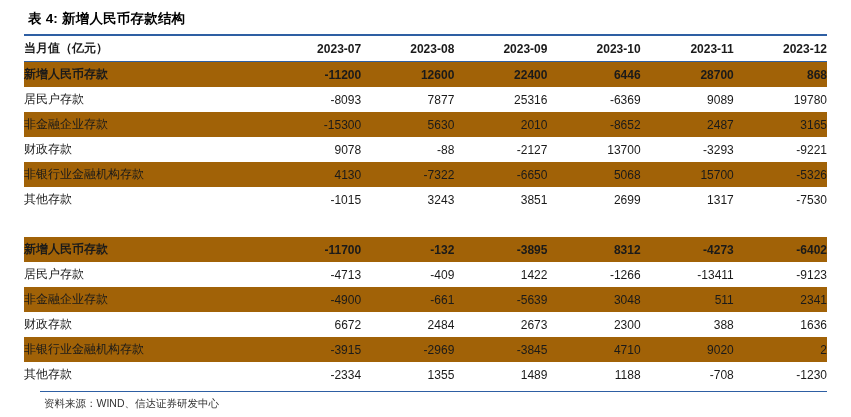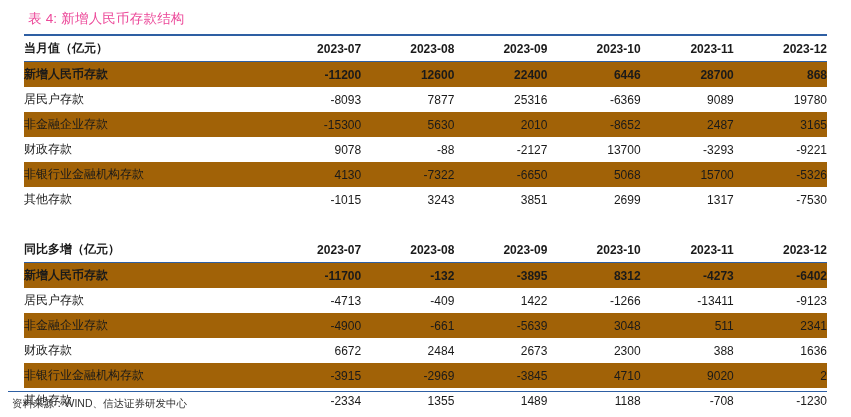--- a/index.html
+++ b/index.html
@@ -24,22 +24,22 @@
   .title-row {
     display: flex;
     align-items: center;
     height: 30px;
     padding-top: 4px;
     border-bottom: 2px solid #2e5fa3;
     padding-left: 4px;
   }
   .title-text {
     font-size: 13.5px;
-    font-weight: normal;
-    color: #ec4899;
+    font-weight: bold;
+    color: #000000;
     letter-spacing: 0.2px;
   }
   table.data {
     width: 100%;
     border-collapse: collapse;
     table-layout: fixed;
     font-size: 12px;
   }
   table.data td, table.data th {
     padding: 0;
@@ -75,21 +75,21 @@
     padding-left: 22px;
   }
   .section-gap td {
     height: 9px;
     padding: 0;
     font-size: 0;
     line-height: 0;
   }
   .footer {
     position: absolute;
-    left: 8px;
+    left: 40px;
     right: 24px;
     bottom: 6px;
     border-top: 1px solid #2e5fa3;
     padding-top: 5px;
     font-size: 10.5px;
     color: #333333;
     padding-left: 4px;
   }
 </style>
 </head>
@@ -162,29 +162,20 @@
           <td class="num">-1015</td>
           <td class="num">3243</td>
           <td class="num">3851</td>
           <td class="num">2699</td>
           <td class="num">1317</td>
           <td class="num">-7530</td>
         </tr>
         <tr class="section-gap">
           <td colspan="7"></td>
         </tr>
-        <tr class="hdr">
-          <td class="lbl">同比多增（亿元）</td>
-          <td class="num">2023-07</td>
-          <td class="num">2023-08</td>
-          <td class="num">2023-09</td>
-          <td class="num">2023-10</td>
-          <td class="num">2023-11</td>
-          <td class="num">2023-12</td>
-        </tr>
         <tr class="rowshade bold">
           <td class="lbl">新增人民币存款</td>
           <td class="num">-11700</td>
           <td class="num">-132</td>
           <td class="num">-3895</td>
           <td class="num">8312</td>
           <td class="num">-4273</td>
           <td class="num">-6402</td>
         </tr>
         <tr class="">

